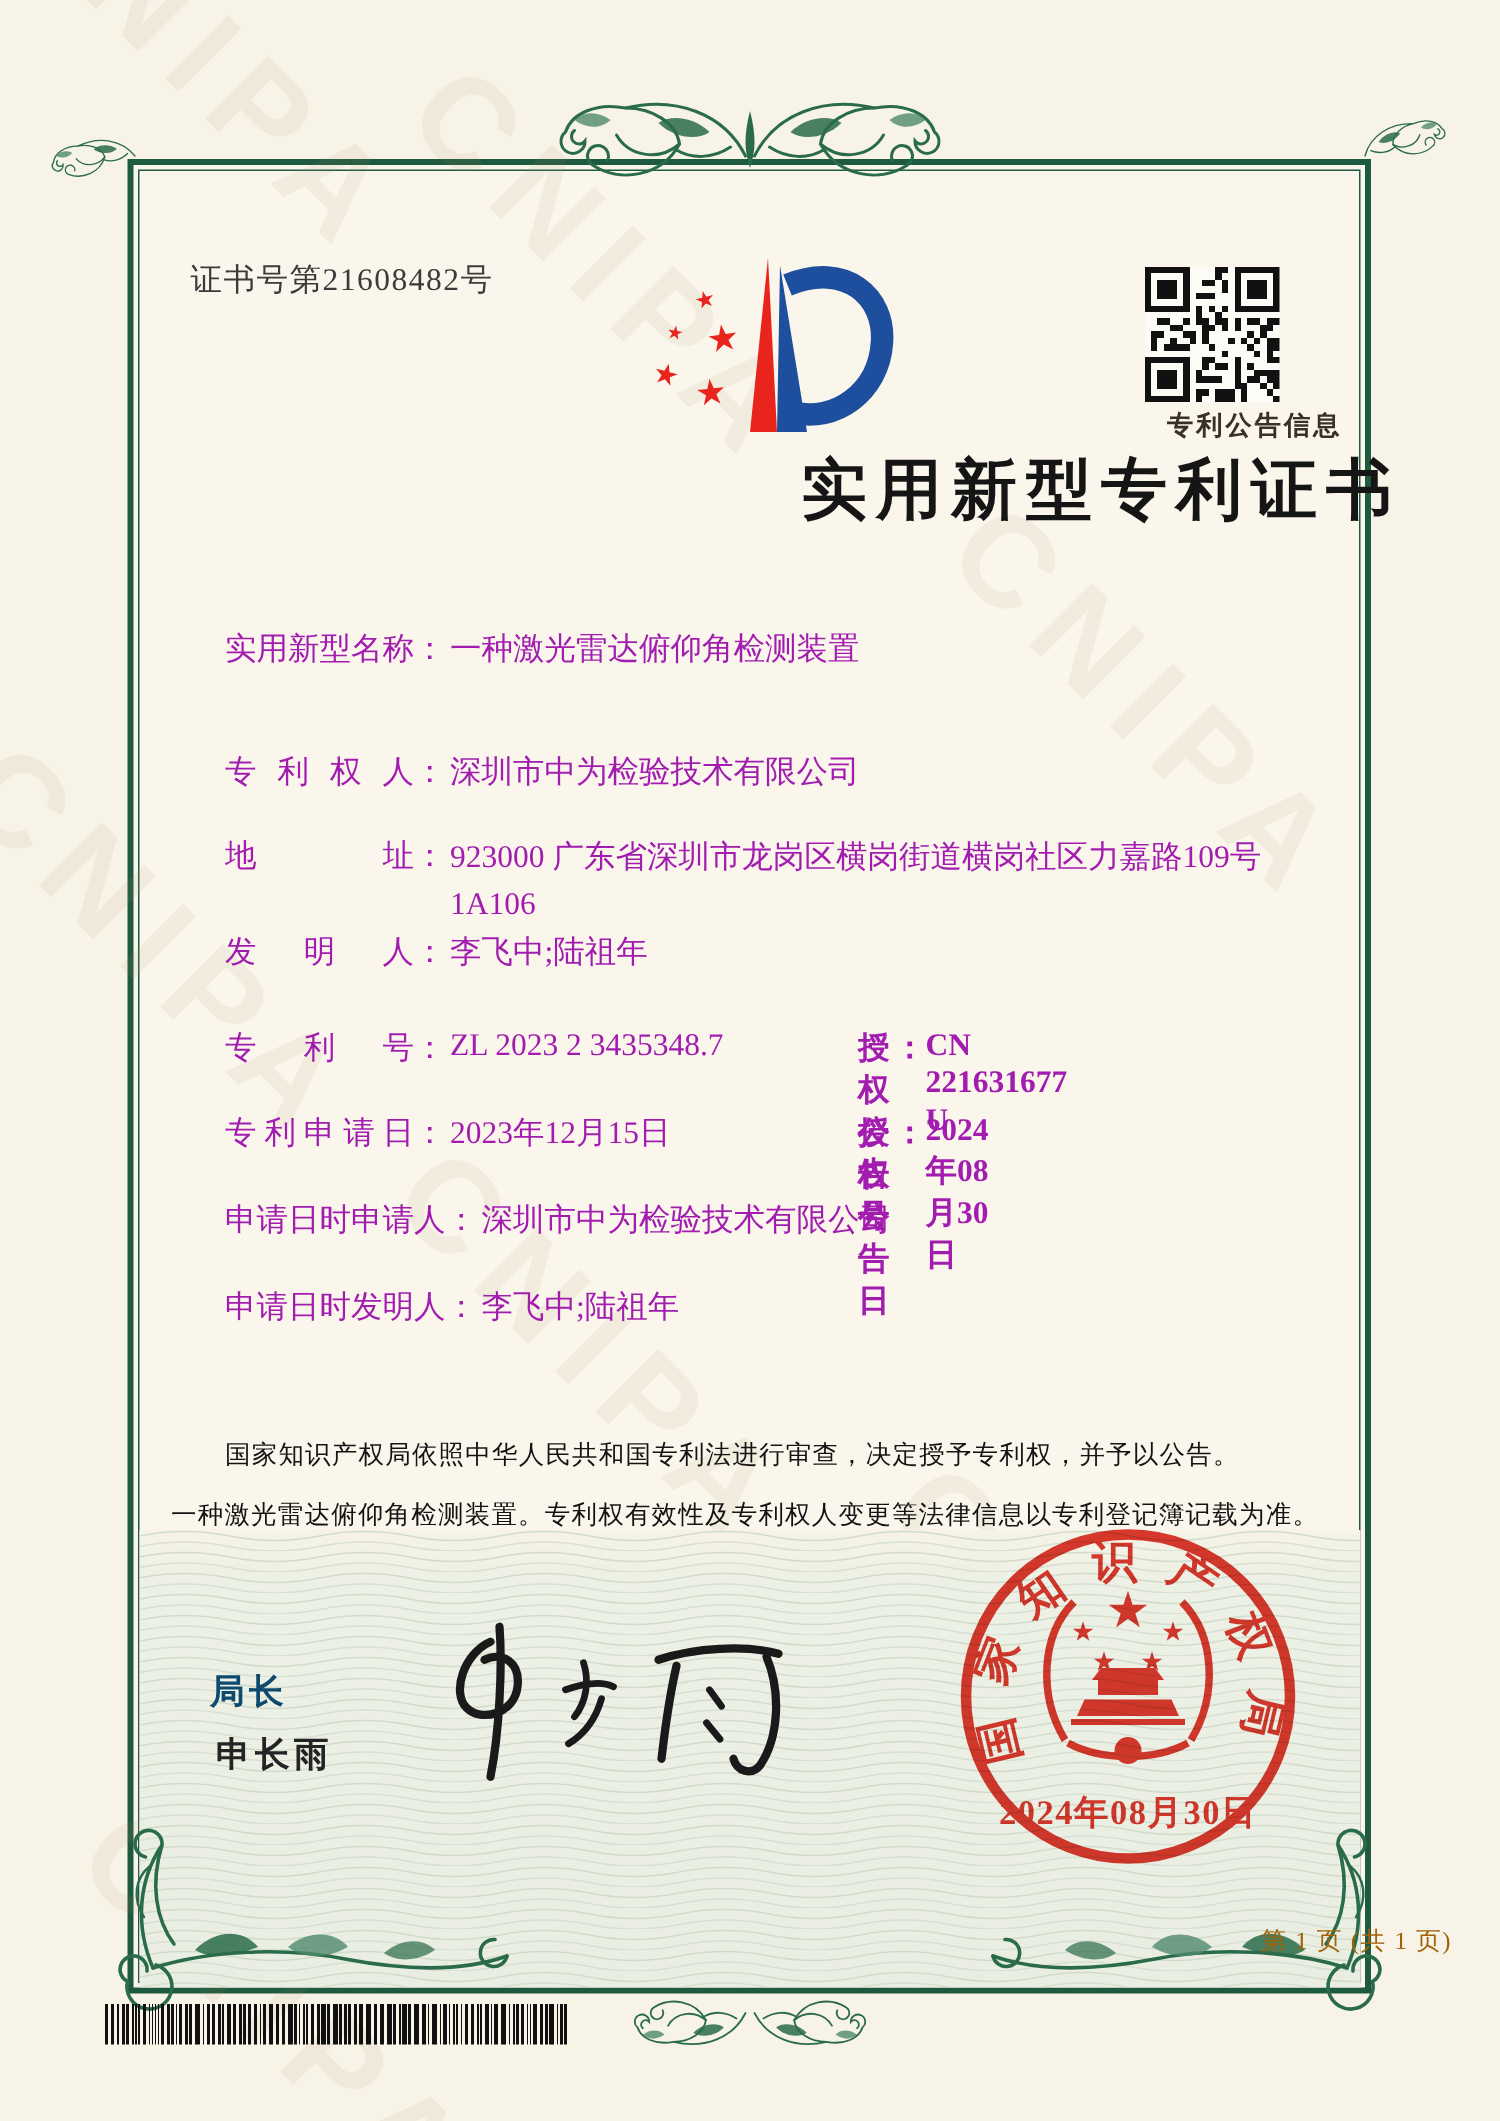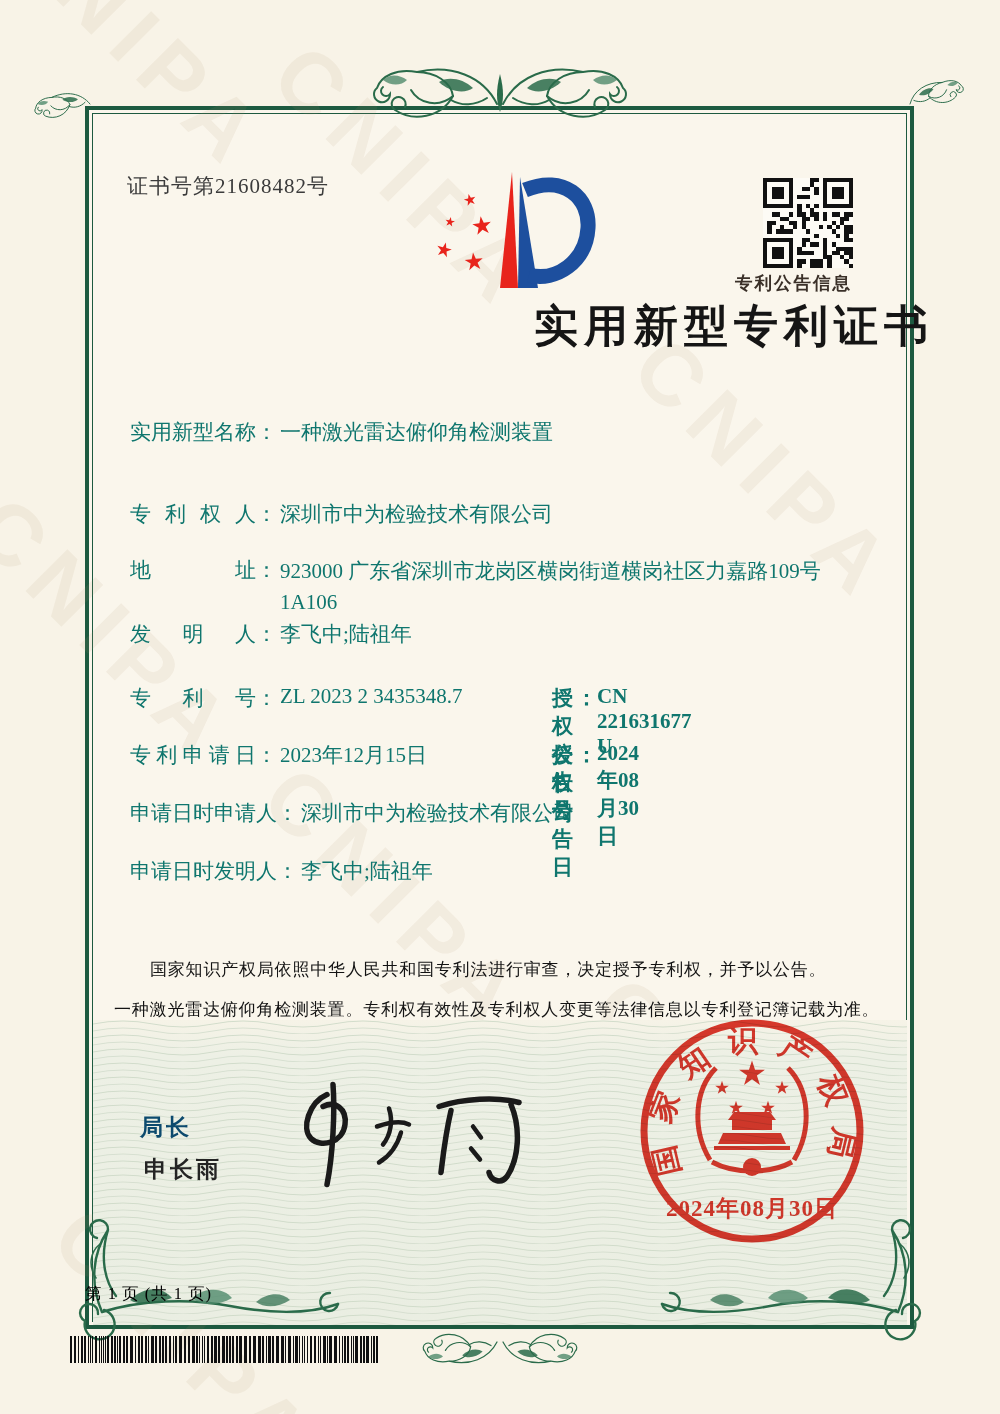--- a/index.html
+++ b/index.html
@@ -17,40 +17,40 @@
          border:1.5px solid #1d5a40;}
   
   #waveband{position:absolute;left:93px;top:1020px;width:814px;height:305px;z-index:1;
          background:linear-gradient(180deg,#f6f3e7 0,#edf0e5 36px,#eaeee2 100%);}
   #waveband svg{position:absolute;left:0;top:0;}
   
   .content{z-index:3;}
   #cert-no{left:127px;top:172px;font-size:21px;letter-spacing:1px;color:#3b3b3b;}
   #title{left:85px;top:297px;width:829px;text-align:right;font-size:44px;font-weight:bold;
          letter-spacing:6px;color:#151515;padding-left:20px;}
-  #qr-label{left:735px;top:271px;width:160px;text-align:left;font-size:17.5px;
+  #qr-label{left:735px;top:271px;width:160px;text-align:right;font-size:17.5px;
          font-weight:bold;letter-spacing:2px;color:#3a3028;}
-  .row{position:absolute;left:130px;display:flex;font-size:21px;color:#0f766e;z-index:3;}
+  .row{position:absolute;left:150px;display:flex;font-size:21px;color:#a21caf;z-index:3;}
   .row .lbl{display:inline-block;width:126px;text-align:justify;text-align-last:justify;}
   .row.wide .lbl{width:147px;}
   .row .colon{display:inline-block;width:24px;}
   .row .val{display:inline-block;}
   .row .val.addr{white-space:pre-line;width:620px;line-height:31px;}
   .col2{position:absolute;left:422px;top:0;display:flex;font-weight:bold;}
   .col2 .lbl2{display:inline-block;}
   .col2 .colon{width:24px;}
   #legal{position:absolute;left:114px;top:950px;width:774px;font-size:17px;
          letter-spacing:0.8px;line-height:40px;color:#131313;z-index:3;}
   #legal .l1{text-indent:36px;}
   #director-title{left:140px;top:1112px;font-size:23px;font-weight:bold;letter-spacing:3px;
          font-family:"Liberation Sans","DejaVu Sans",sans-serif;color:#0c4a6e;z-index:4;}
   #director-name{left:144px;top:1154px;font-size:23px;font-weight:bold;letter-spacing:3px;
          font-family:"Liberation Sans","DejaVu Sans",sans-serif;color:#242424;z-index:4;}
-  #page-info{left:85px;top:1283px;width:883px;text-align:left;font-size:16.5px;
-         letter-spacing:1px;color:#000000;z-index:3;}
+  #page-info{left:85px;top:1283px;width:883px;text-align:right;font-size:16.5px;
+         letter-spacing:1px;color:#a16207;z-index:3;}
   svg{display:block;}
 </style>
 </head>
 <body>
 
 <div class="wm" style="left:-30px;top:-12px">CNIPA</div>
 <div class="wm" style="left:240px;top:128px">CNIPA</div>
 <div class="wm" style="left:600px;top:420px">CNIPA</div>
 <div class="wm" style="left:-60px;top:580px">CNIPA</div>
 <div class="wm" style="left:230px;top:850px">CNIPA</div>

